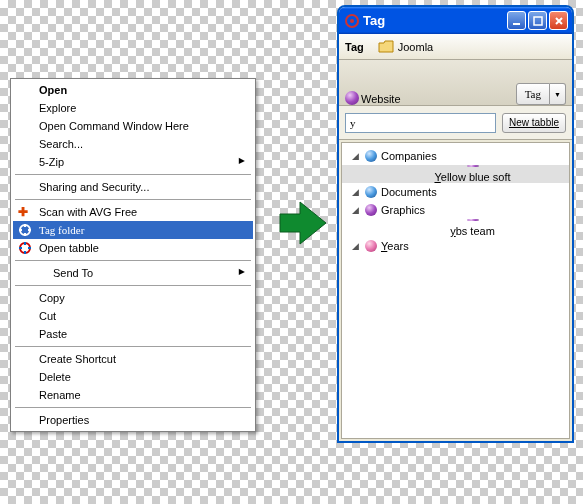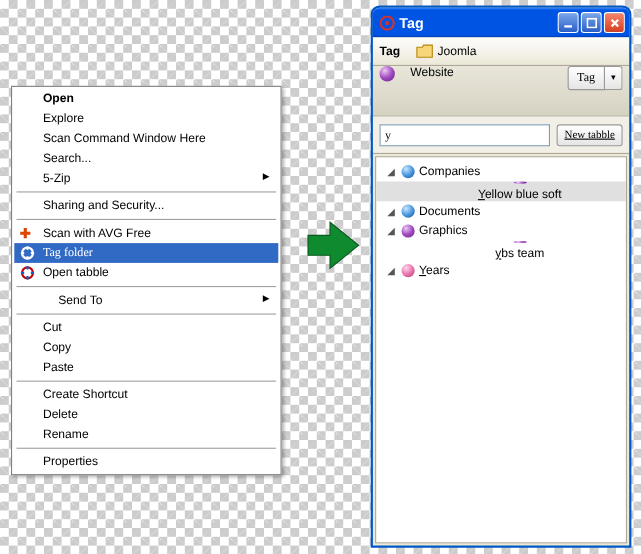--- a/index.html
+++ b/index.html
@@ -64,21 +64,21 @@
   left: 278px;
   top: 198px;
 }
 
 
 .win {
   position: absolute;
   left: 337px;
   top: 5px;
   width: 237px;
-  height: 493px;
+  height: 438px;
   border: 2px solid #0058c6;
   border-radius: 8px 8px 0 0;
   background: #ece9d8;
   display: flex;
   flex-direction: column;
   overflow: hidden;
 }
 .titlebar {
   background: linear-gradient(to bottom, #3c8cff 0%, #0054e3 8%, #0054e3 92%, #003bb0 100%);
   color: #fff;
@@ -111,23 +111,23 @@
   gap: 4px;
 }
 .tagbar .lbl { font-weight: bold; }
 .tagbar .folder-ico { width: 16px; height: 14px; margin-left: 10px; }
 
 .location {
   height: 46px;
   background: linear-gradient(to bottom, #e9e6da, #d6d2c2);
   border-bottom: 1px solid #aca899;
   display: flex;
-  align-items: flex-start;
+  align-items: flex-end;
   padding: 0 6px;
-  gap: 14px;
+  gap: 2px;
 }
 .location .sphere { width: 14px; height: 14px; }
 .tagcombo {
   height: 22px;
   display: flex;
   margin-left: auto;
 }
 .tagcombo button {
   font-family: Tahoma; font-size: 11px;
   background: linear-gradient(to bottom, #fff, #e5e5e5);
@@ -163,21 +163,21 @@
   padding: 0 4px;
   font-family: Tahoma;
   font-size: 11px;
 }
 .searchbar button {
   height: 20px;
   background: linear-gradient(to bottom, #fff, #e5e5e5);
   border: 1px solid #999;
   border-radius: 3px;
   padding: 0 6px;
-  font-family: Liberation Serif, serif;
+  font-family: Liberation Sans, sans-serif;
   font-size: 10px;
   text-decoration: underline;
   cursor: pointer;
 }
 
 .tree {
   flex: 1;
   background: #fff;
   border: 1px solid #aca899;
   margin: 2px;
@@ -202,21 +202,21 @@
 .sphere.purple { background: radial-gradient(circle at 35% 30%, #eec8f5, #a04bc0, #6a2088); }
 .sphere.blue { background: radial-gradient(circle at 35% 30%, #cde6ff, #4a9ae0, #1a5090); }
 .sphere.pink { background: radial-gradient(circle at 35% 30%, #ffd8e8, #e878b0, #b03070); }
 </style>
 </head>
 <body>
 
 <div class="ctx">
   <div class="item bold">Open</div>
   <div class="item">Explore</div>
-  <div class="item">Scan Command Window Here</div>
+  <div class="item">Open Command Window Here</div>
   <div class="item">Search...</div>
   <div class="item submenu">5-Zip</div>
   <div class="sep"></div>
   <div class="item">Sharing and Security...</div>
   <div class="sep"></div>
   <div class="item">
     <span class="ico avg-ico">✚</span>
     <span>Scan with AVG Free</span>
   </div>
   <div class="item hover">
@@ -229,22 +229,22 @@
   <div class="item">
     <svg class="ico tag-ico" viewBox="0 0 14 14">
       <circle cx="7" cy="7" r="5"></circle>
         <path d="M7 1v3M7 10v3M1 7h3M10 7h3"></path>
     </svg>
     <span>Open tabble</span>
   </div>
   <div class="sep"></div>
   <div class="item submenu" style="padding-left:40px">Send To</div>
   <div class="sep"></div>
+  <div class="item">Copy</div>
   <div class="item">Cut</div>
-  <div class="item">Copy</div>
   <div class="item">Paste</div>
   <div class="sep"></div>
   <div class="item">Create Shortcut</div>
   <div class="item">Delete</div>
   <div class="item">Rename</div>
   <div class="sep"></div>
   <div class="item">Properties</div>
 </div>
 
 <svg class="arrow" width="50" height="50" viewBox="0 0 50 50">

